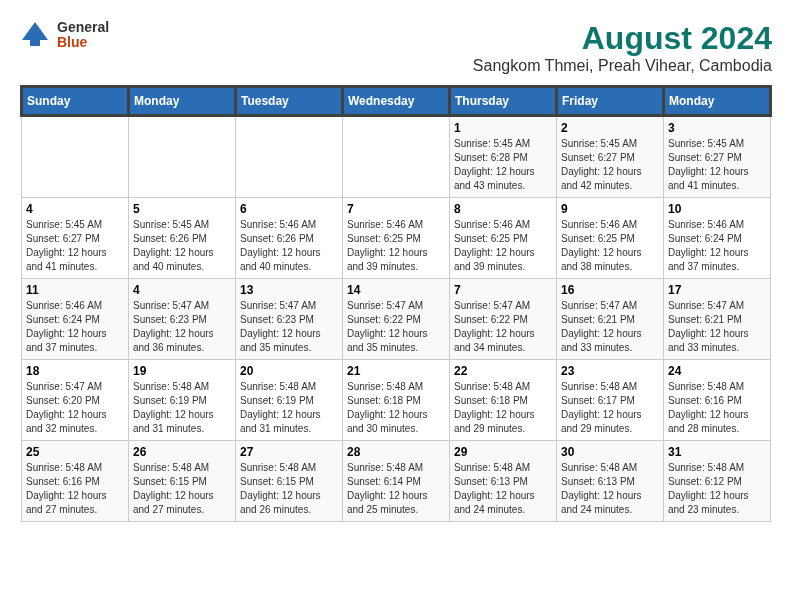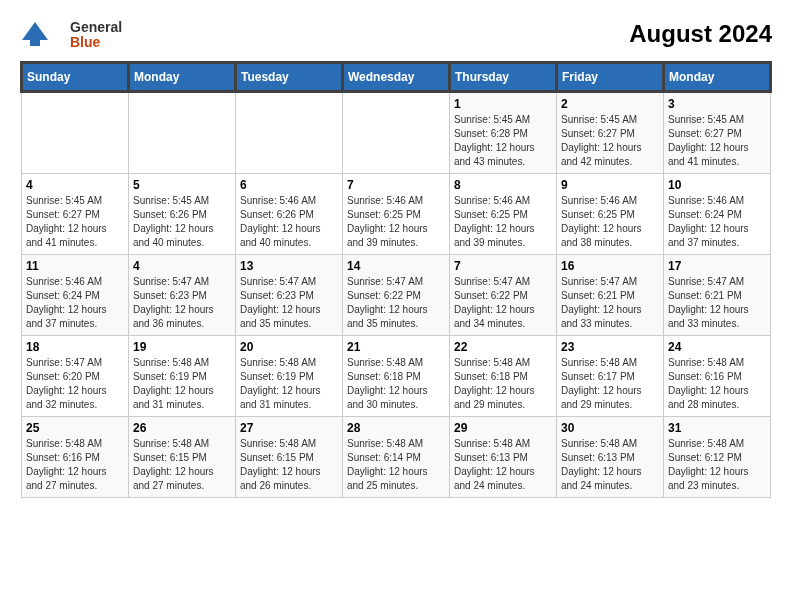--- a/index.html
+++ b/index.html
@@ -12,21 +12,21 @@
     }
     .header-section {
       display: flex;
       justify-content: space-between;
       align-items: flex-start;
       margin-bottom: 10px;
     }
     .logo {
       display: flex;
       align-items: center;
-      gap: 20px;
+      gap: 7px;
     }
     .logo-text {
       display: flex;
       flex-direction: column;
       line-height: 1.1;
     }
     .logo-general {
       font-size: 14px;
       font-weight: bold;
       color: #333;
@@ -37,23 +37,23 @@
       color: #c2410c;
     }
     .logo-icon {
       width: 30px;
       height: 30px;
     }
     .title-section {
       text-align: right;
     }
     .main-title {
-      font-size: 24px;
+      font-size: 32px;
       font-weight: bold;
-      color: #000000;
+      color: #0f766e;
     }
     .subtitle {
       font-size: 16px;
       color: #333;
     }
     table {
       width: 100%;
       border-collapse: collapse;
       font-size: 11px;
     }
@@ -100,20 +100,21 @@
       <polygon points="15,2 28,20 2,20" fill="#2a6db5"></polygon>
       <rect x="10" y="20" width="10" height="6" fill="#2a6db5"></rect>
     </svg>
     <div class="logo-text">
       <span class="logo-general">General</span>
       <span class="logo-blue">Blue</span>
     </div>
   </div>
   <div class="title-section">
     <div class="main-title">August 2024</div>
+    <div class="subtitle">Sangkom Thmei, Preah Vihear, Cambodia</div>
   </div>
 </div>
 
 <table>
   <thead>
     <tr>
     <th>Sunday</th>
         <th>Monday</th>
         <th>Tuesday</th>
         <th>Wednesday</th>

